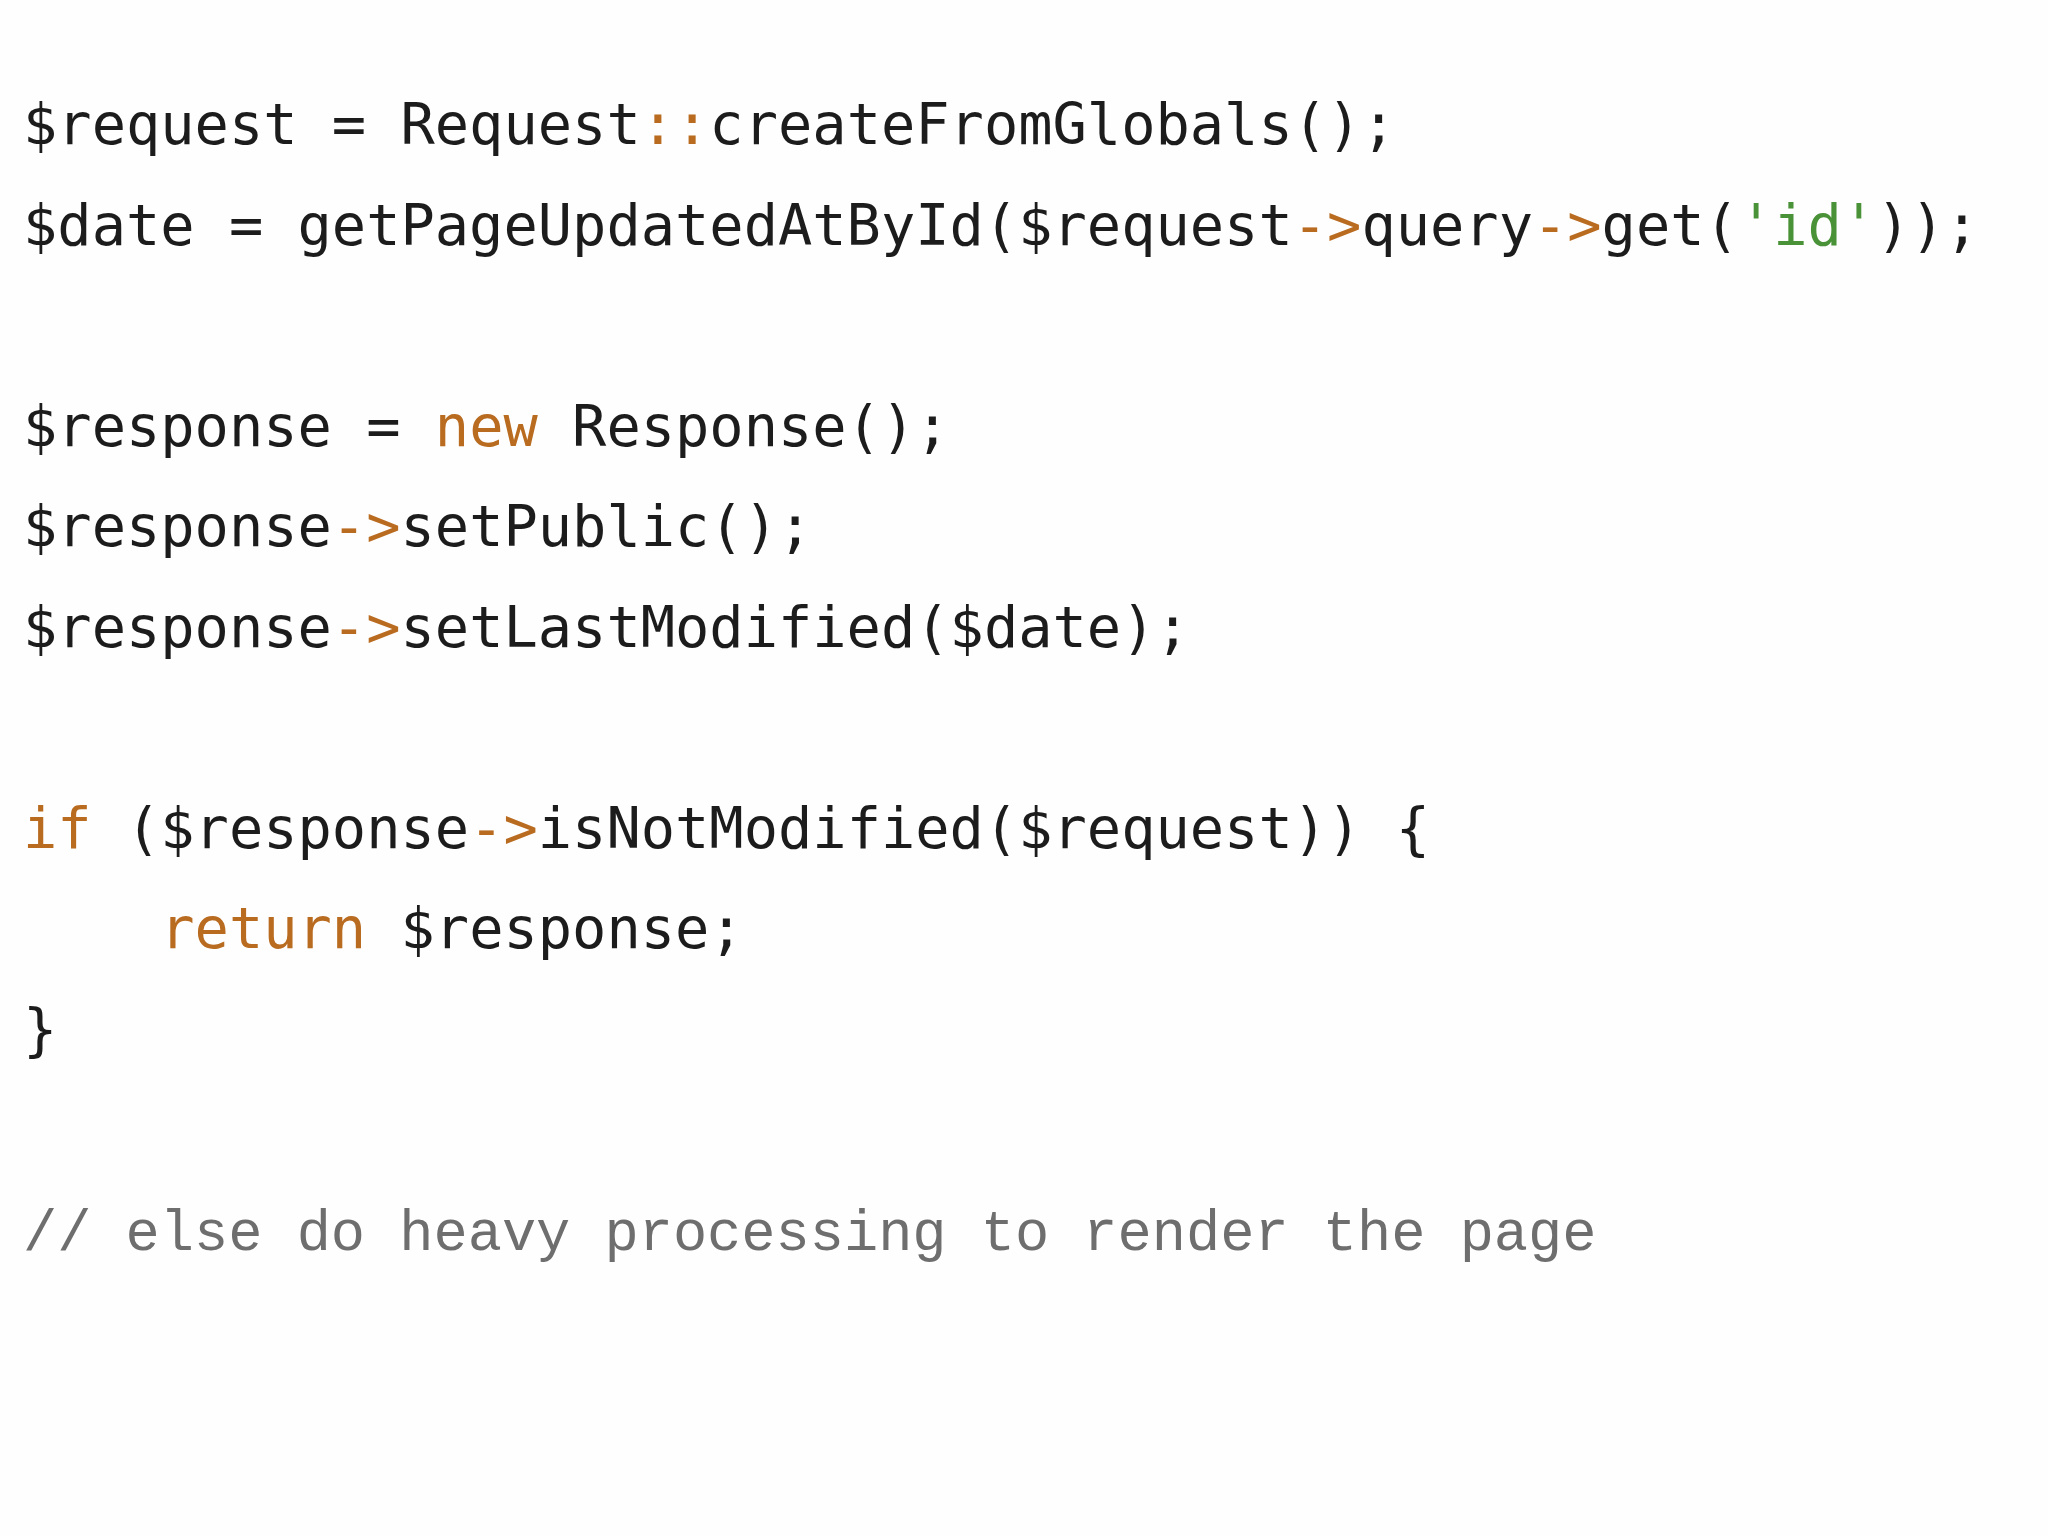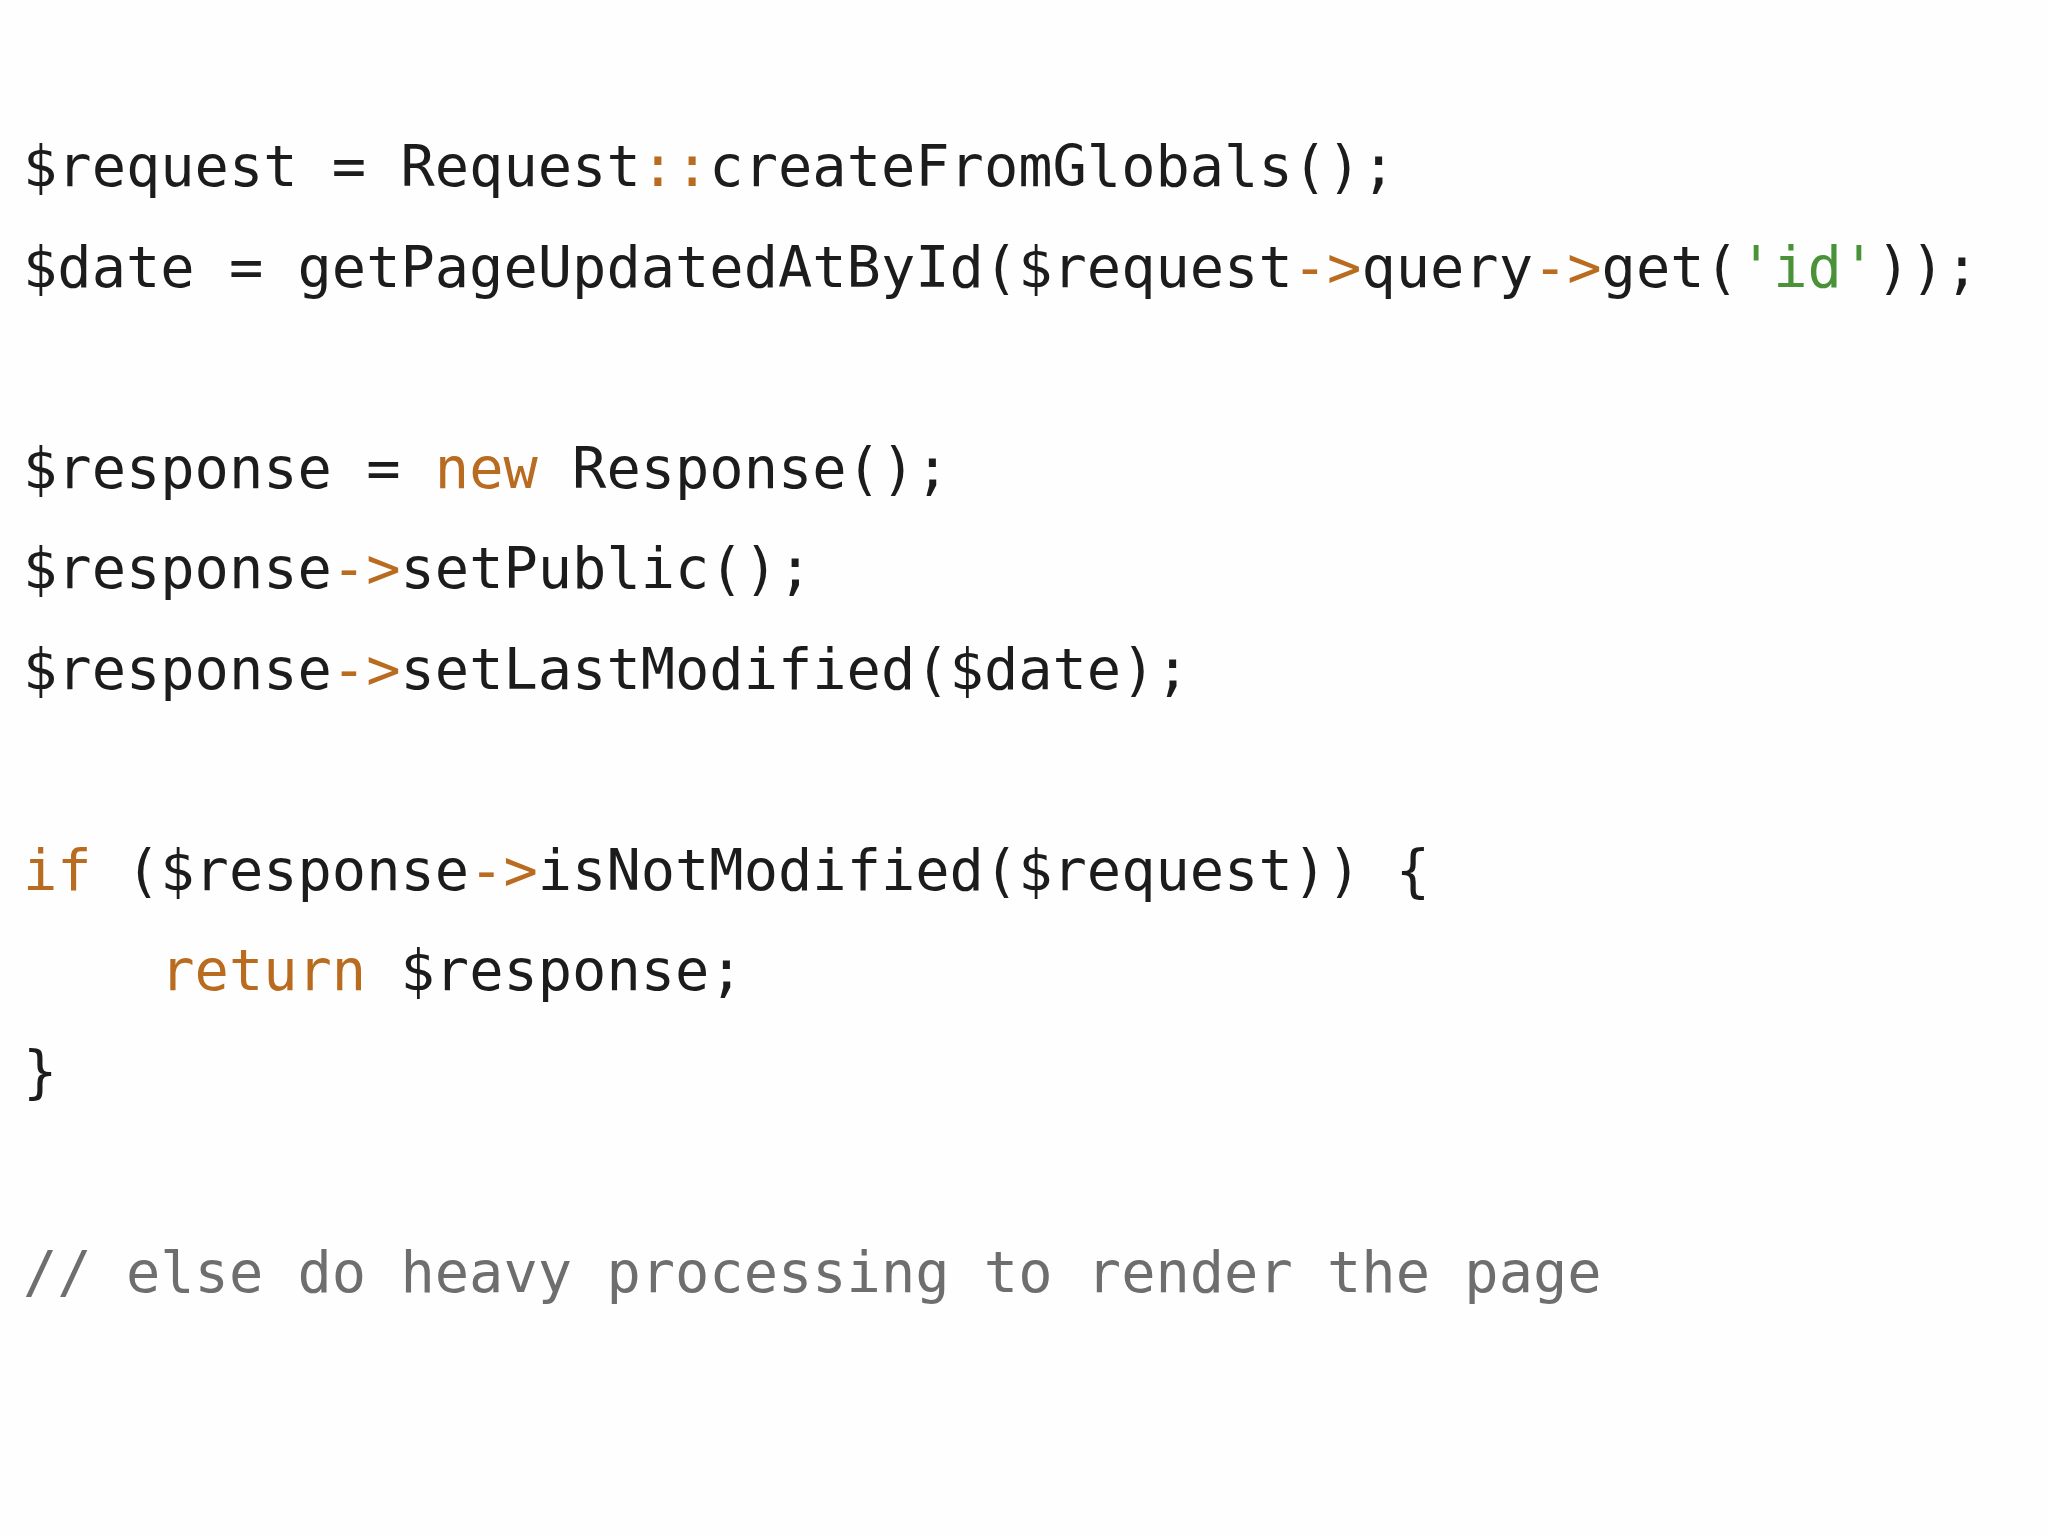--- a/index.html
+++ b/index.html
@@ -10,29 +10,29 @@
   body {
     width: 2048px;
     height: 1536px;
     overflow: hidden;
   }
   .code-block {
     font-family: "DejaVu Sans Mono", "Liberation Mono", monospace;
     font-size: 57px;
     line-height: 100.5px;
     white-space: pre;
-    padding: 116px 0 0 23px;
+    padding: 74px 0 0 23px;
     color: var(--default, #1c1c1c);
     font-weight: 400;
   }
   .code-line {
     height: 100.5px;
   }
   .tok { display: inline; }
   .tok-keyword  { color: var(--keyword, #b96b20); }
   .tok-operator { color: var(--operator, #b96b20); }
   .tok-string   { color: var(--string, #4a9238); }
-  .tok-comment  { color: var(--comment, #6e6e6e); }
+  .tok-comment  { color: var(--comment, #6e6e6e); font-family: Liberation Mono, monospace; }
 </style>
 </head>
 <body style="background: rgb(254, 254, 254);">
 
 <div class="code-block"><div class="code-line"><span class="tok tok-default">$request = Request</span><span class="tok tok-operator">::</span><span class="tok tok-default">createFromGlobals();</span></div><div class="code-line"><span class="tok tok-default">$date = getPageUpdatedAtById($request</span><span class="tok tok-operator">-&gt;</span><span class="tok tok-default">query</span><span class="tok tok-operator">-&gt;</span><span class="tok tok-default">get(</span><span class="tok tok-string">'id'</span><span class="tok tok-default">));</span></div><div class="code-line"></div><div class="code-line"><span class="tok tok-default">$response = </span><span class="tok tok-keyword">new</span><span class="tok tok-default"> Response();</span></div><div class="code-line"><span class="tok tok-default">$response</span><span class="tok tok-operator">-&gt;</span><span class="tok tok-default">setPublic();</span></div><div class="code-line"><span class="tok tok-default">$response</span><span class="tok tok-operator">-&gt;</span><span class="tok tok-default">setLastModified($date);</span></div><div class="code-line"></div><div class="code-line"><span class="tok tok-keyword">if</span><span class="tok tok-default"> ($response</span><span class="tok tok-operator">-&gt;</span><span class="tok tok-default">isNotModified($request)) {</span></div><div class="code-line"><span class="tok tok-default">    </span><span class="tok tok-keyword">return</span><span class="tok tok-default"> $response;</span></div><div class="code-line"><span class="tok tok-default">}</span></div><div class="code-line"></div><div class="code-line"><span class="tok tok-comment">// else do heavy processing to render the page</span></div></div>
 
 </body></html>

